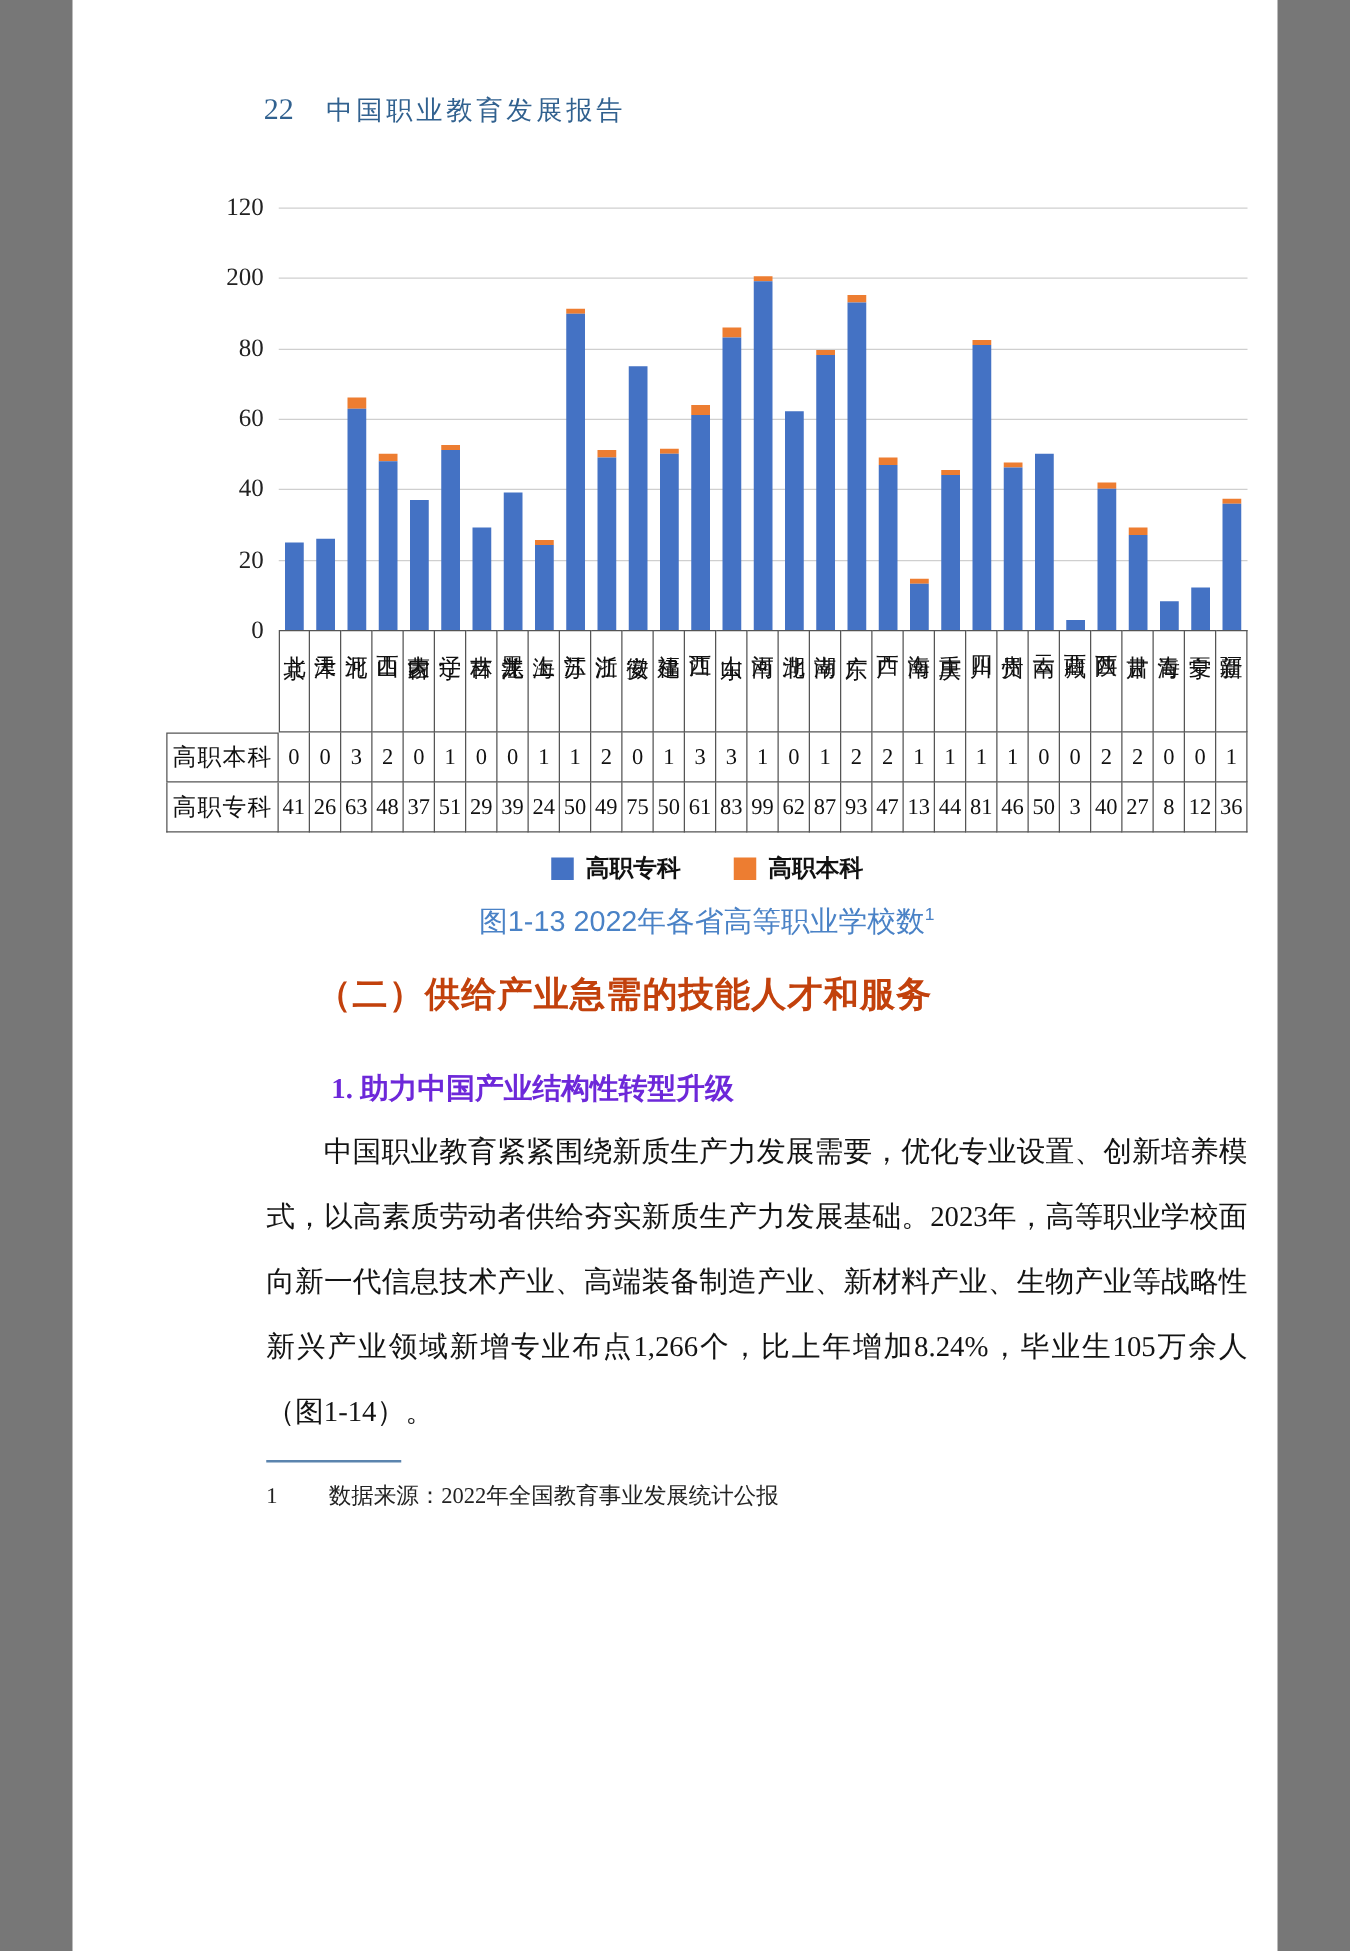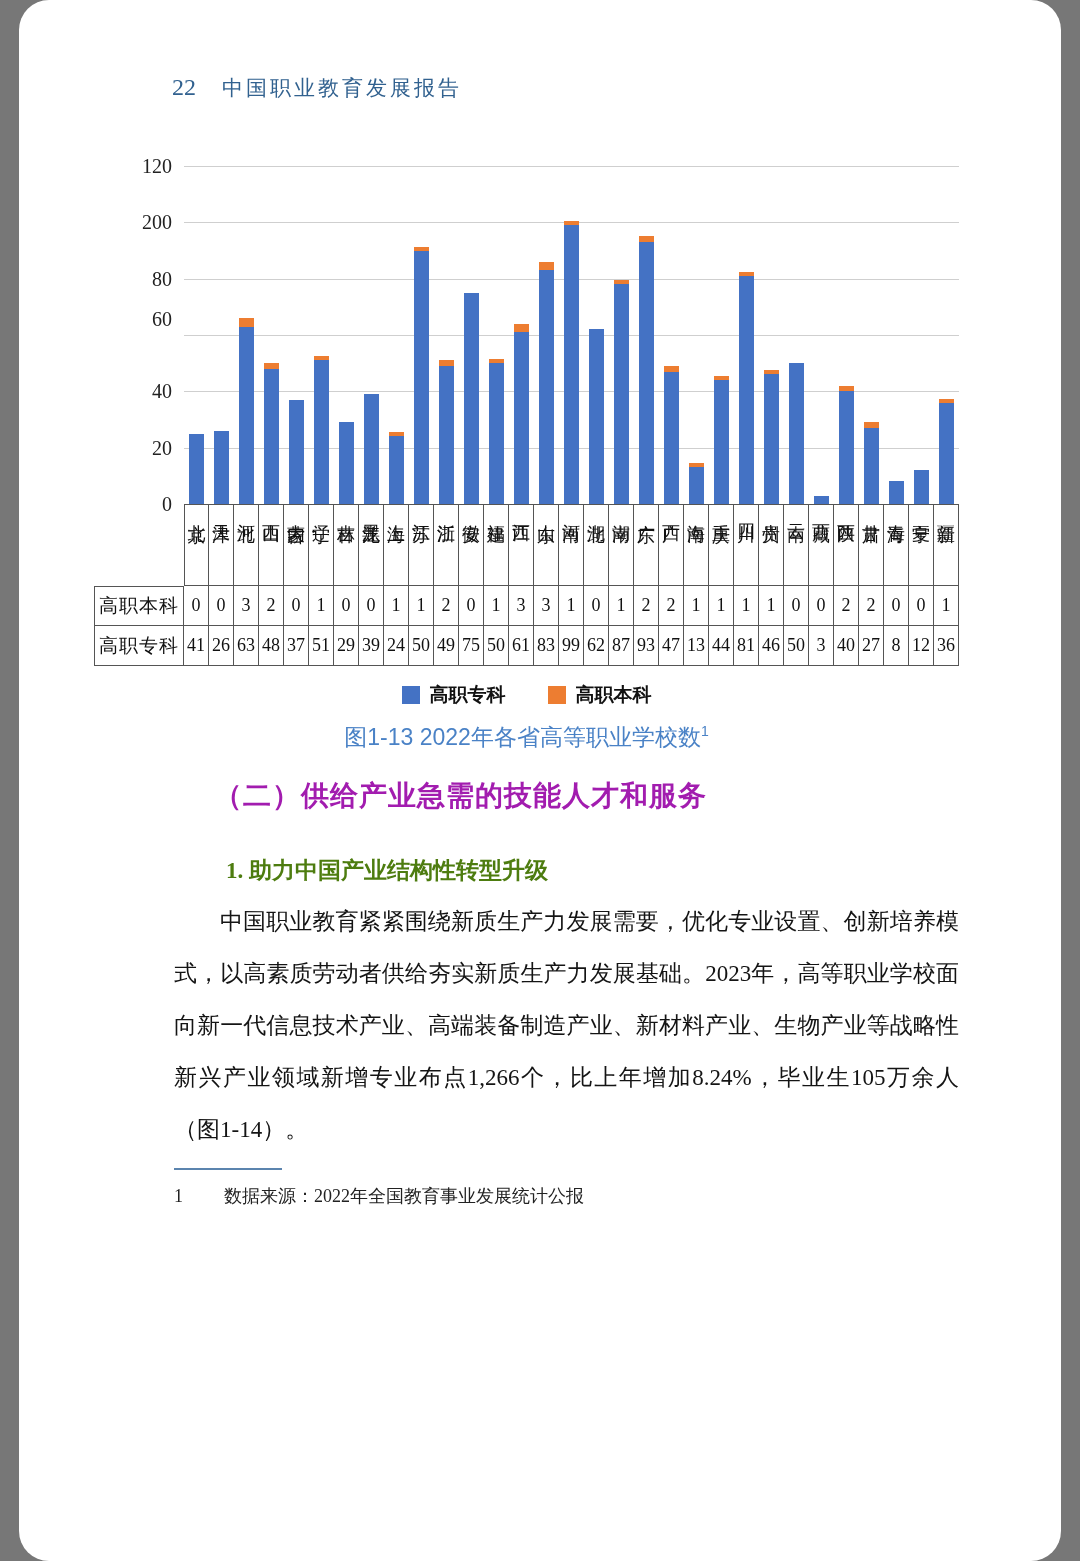--- a/index.html
+++ b/index.html
@@ -1,18 +1,18 @@
 <!DOCTYPE html>
 <html><head>
 <meta charset="utf-8">
 <style>
   * { margin:0; padding:0; box-sizing:border-box; }
   body { background:#777; }
-  .page { position:relative; width:1042px; height:1561px; background:#ffffff; margin:0 auto; overflow:hidden;
-          font-family:"Liberation Serif","DejaVu Serif",serif; color:#1a1a1a;border-radius:30px; }
+  .page { position:relative; width:964px; height:1561px; background:#ffffff; margin:0 auto; overflow:hidden;
+          font-family:"Liberation Serif","DejaVu Serif",serif; color:#1a1a1a; }
   
   .page-header { padding-top:74px; margin-left:153px; display:flex; align-items:baseline; gap:26px; }
   .page-num { font-size:24px; color:#31618f; }
   .report-title { font-size:21px; color:#31618f; letter-spacing:3px; }
   
   .chart-block { position:relative; margin:44px 0 0 75px; width:865px; height:520px; }
   .gridline { position:absolute; left:90px; width:775px; height:1px; background:#cfcfcf; }
   .ylabel { position:absolute; left:0; width:78px; text-align:right; font-size:20px; color:#222; line-height:26px; }
   .bars-layer { position:absolute; left:90px; top:20px; width:775px; height:338px; }
   .bar-col { position:absolute; bottom:0; width:15px; display:flex; flex-direction:column; }
@@ -36,22 +36,22 @@
   .legend-swatch { width:18px; height:18px; }
   .legend-label { font-size:19px; font-weight:bold; color:#111; }
   
   .caption-row { margin:14px 0 0 75px; width:865px; text-align:center;
                  font-family:"Liberation Sans","DejaVu Sans",sans-serif; font-size:23px; color:#4a82c6; }
   .caption-row sup { font-size:14px; }
   
   .content { margin-left:155px; width:785px; }
   .para { margin-top:28px; font-size:23px; line-height:52px; text-align:justify; color:#141414; }
   .para.indent { text-indent:2em; }
-  .section-heading { margin-top:24px; padding-left:40px; font-size:28px; font-weight:bold; color:#a21caf; letter-spacing:1px; }
-  .sub-heading { margin-top:40px; padding-left:52px; font-size:23px; font-weight:bold; color:#4d7c0f; }
+  .section-heading { margin-top:24px; padding-left:40px; font-size:28px; font-weight:bold; color:#c2410c; letter-spacing:1px; }
+  .sub-heading { margin-top:40px; padding-left:52px; font-size:23px; font-weight:bold; color:#6d28d9; }
   .para.p2 { margin-top:10px; }
   
   .footnote-rule { margin:12px 0 0 155px; width:108px; height:2px; background:#5b84ae; }
   .footnote-line { margin:14px 0 0 155px; font-size:18px; color:#222; }
   .footnote-marker { display:inline-block; width:50px; }
 </style>
 </head>
 <body>
 
 <div class="page">
@@ -61,21 +61,21 @@
     <span class="report-title">中国职业教育发展报告</span>
   </div>
 
   <div class="chart-block" id="chart">
       <div class="ylabel" style="top: 345px;">0</div>
       <div class="gridline" style="top: 301.667px;"></div>
       <div class="ylabel" style="top: 288.667px;">20</div>
       <div class="gridline" style="top: 245.333px;"></div>
       <div class="ylabel" style="top: 232.333px;">40</div>
       <div class="gridline" style="top: 189px;"></div>
-      <div class="ylabel" style="top: 160px;">60</div>
+      <div class="ylabel" style="top: 176px;">60</div>
       <div class="gridline" style="top: 132.667px;"></div>
       <div class="ylabel" style="top: 119.667px;">80</div>
       <div class="gridline" style="top: 76.3333px;"></div>
       <div class="ylabel" style="top: 63.3333px;">200</div>
       <div class="gridline" style="top: 20px;"></div>
       <div class="ylabel" style="top: 7px;">120</div>
       <div class="bars-layer">
         <div class="bar-col" style="left: 5px; height: 70.4167px;">
           <div class="seg-zhuanke" style="background: rgb(68, 114, 196);"></div>
         </div>

